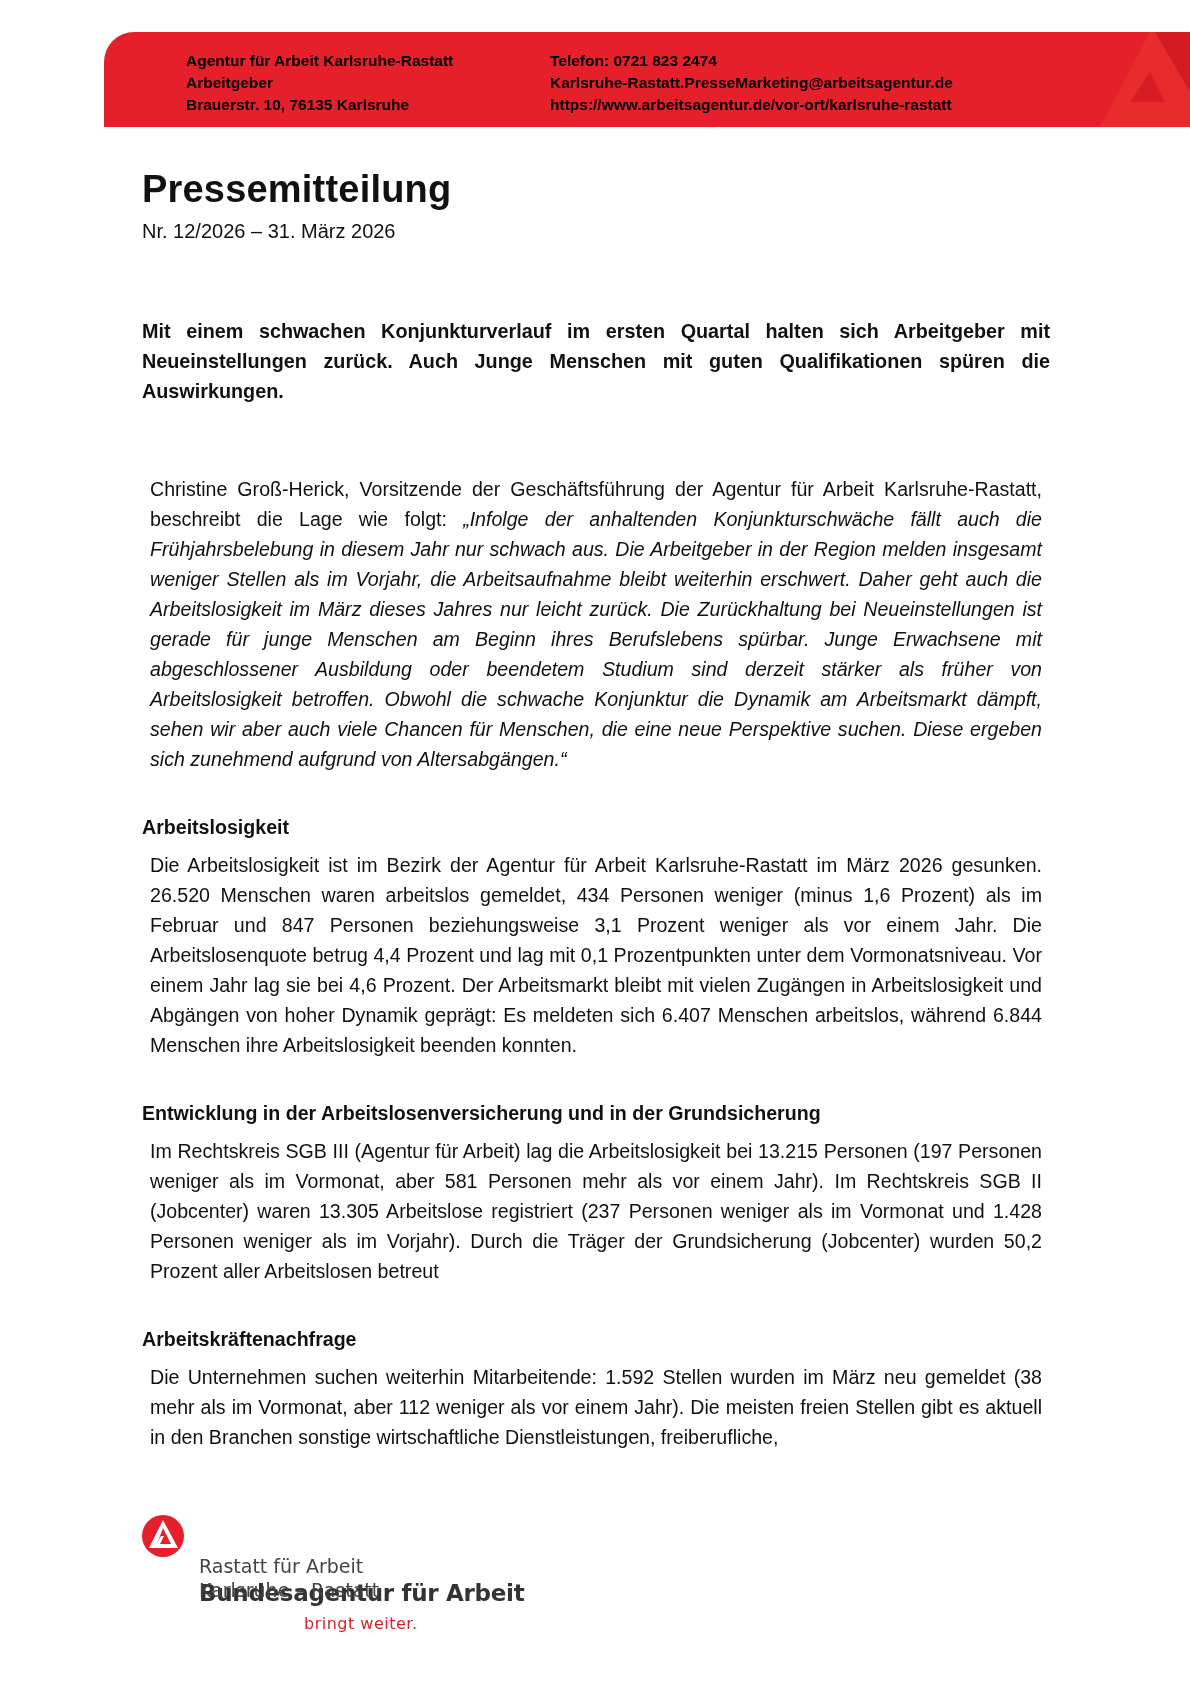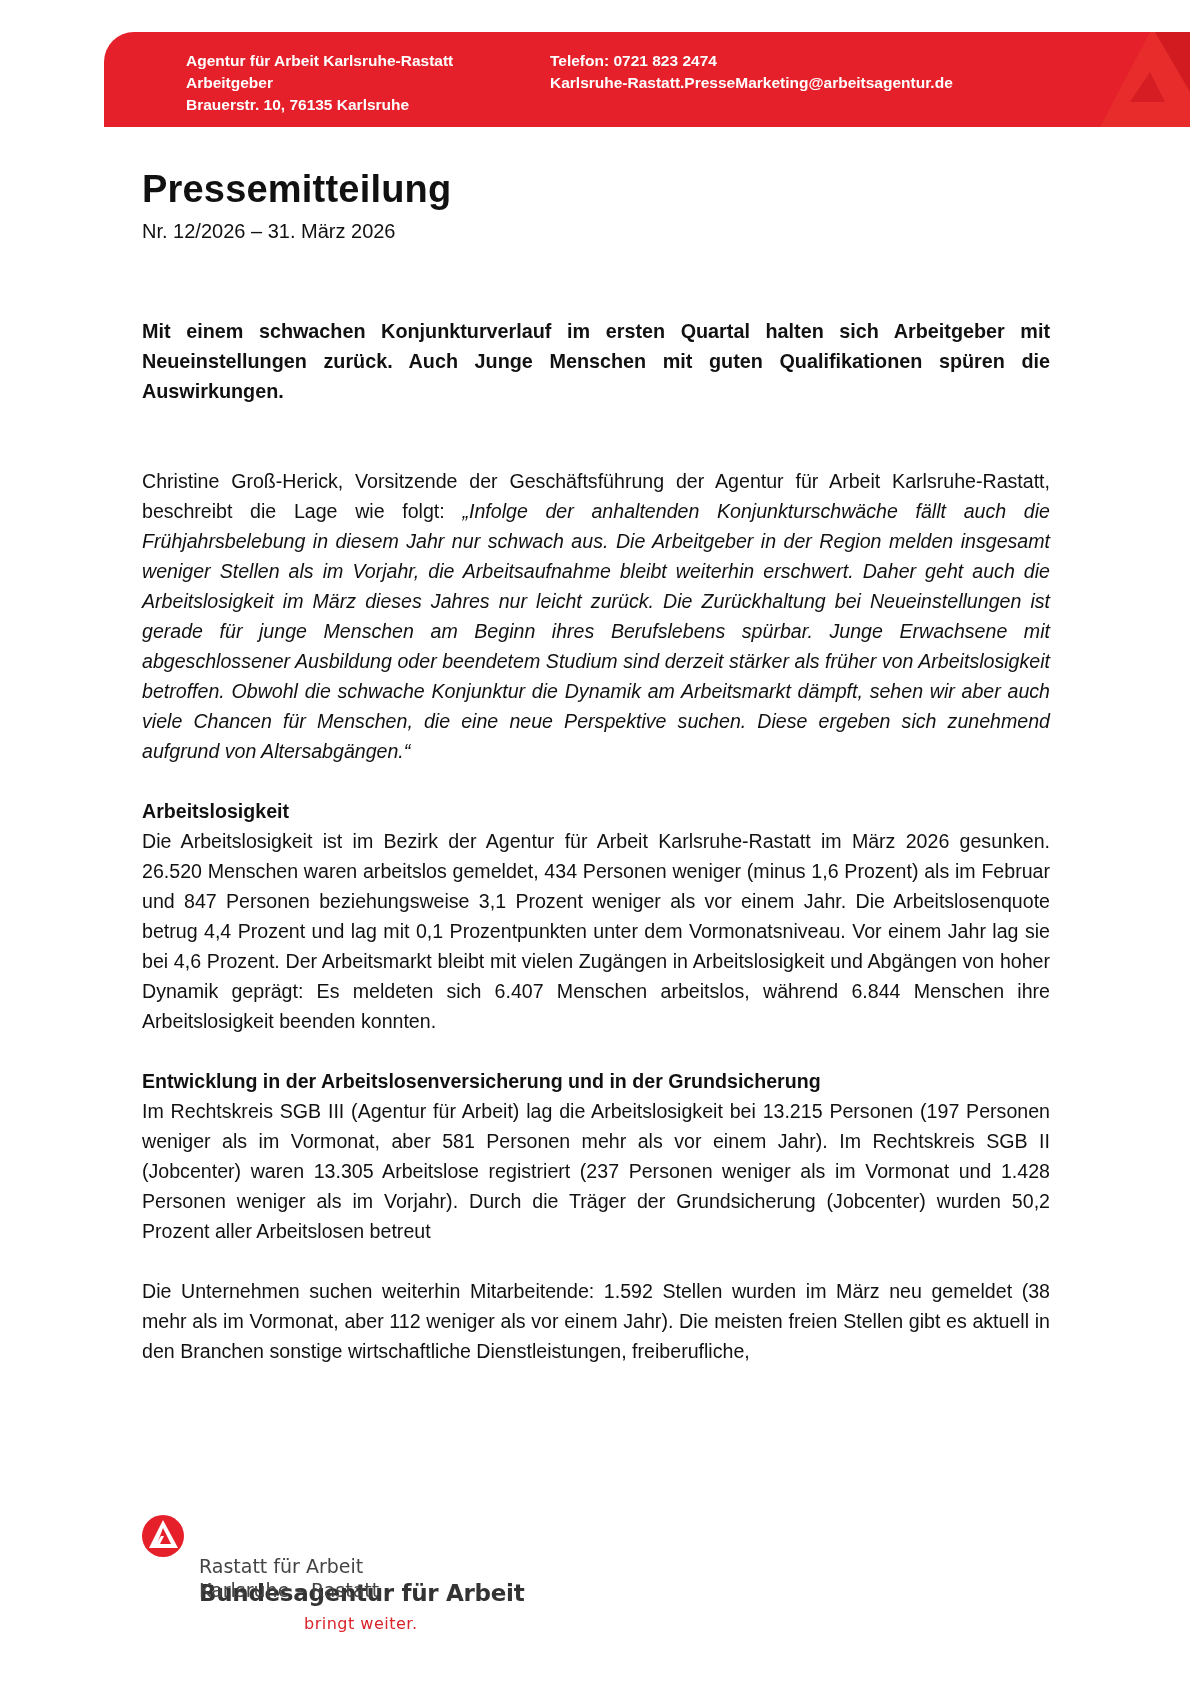--- a/index.html
+++ b/index.html
@@ -1,28 +1,28 @@
 <!DOCTYPE html>
 <html><head>
 <meta charset="utf-8">
 <style>
   html, body { margin:0; padding:0; background:#ffffff; }
   body { width:1190px; height:1684px; position:relative; overflow:hidden; font-family:"Liberation Sans", sans-serif; color:#111; }
   .header-band { position:absolute; left:104px; top:32px; width:1086px; height:95px; background:#e5202a; border-top-left-radius:30px; overflow:hidden; }
   .header-band .deco { position:absolute; right:0; top:0; width:200px; height:95px; }
-  .hcol { position:absolute; top:18px; color:#ffffff; font-weight:bold; font-size:15.5px; line-height:22px; }
+  .hcol { position:absolute; top:18px; color:#000000; font-weight:bold; font-size:15.5px; line-height:22px; }
   .hcol div { white-space:nowrap; }
   .hcol-left { left:82px; }
   .hcol-right { left:446px; }
   .title { position:absolute; left:142px; top:168px; font-size:38px; font-weight:bold; margin:0; letter-spacing:0.2px; }
   .subtitle { position:absolute; left:142px; top:220px; font-size:20px; }
   .content { position:absolute; left:142px; top:316px; width:908px; font-size:19.6px; line-height:30px; }
   .headline { font-size:24.5px; font-weight:bold; margin:0; line-height:32px; }
   .lead { font-weight:bold; font-size:19.8px; margin:0; text-align:justify; line-height:30px; }
-  p.body { margin:0; text-align:justify; }
+  p.body { margin:8px; text-align:justify; }
   .sec-h { font-weight:bold; margin:0; }
   .quote { font-style:italic; }
   .gap-lg { height:60px; }
   .gap { height:30px; }
   .footer-logo { position:absolute; left:141px; top:1514px; width:44px; height:44px; }
   .brand { position:absolute; left:199px; top:1580px; font-size:23px; font-weight:bold; color:#333; font-family:"DejaVu Sans", sans-serif; letter-spacing:-0.3px; }
   .agency { position:absolute; left:199px; top:1554px; font-size:19px; color:#444; line-height:24px; font-family:"DejaVu Sans", sans-serif; }
   .tagline { position:absolute; left:304px; top:1614px; font-size:16px; color:#d9232b; font-family:"DejaVu Sans", sans-serif; letter-spacing:0.5px; }
 </style>
 </head>
@@ -35,37 +35,39 @@
     <polygon points="140,70 160,40 175,70" fill="#cf1a22" opacity="0.8"></polygon>
   </svg>
   <div class="hcol hcol-left">
     <div>Agentur für Arbeit Karlsruhe-Rastatt</div>
     <div>Arbeitgeber</div>
     <div>Brauerstr. 10, 76135 Karlsruhe</div>
   </div>
   <div class="hcol hcol-right">
     <div>Telefon: 0721 823 2474</div>
     <div>Karlsruhe-Rastatt.PresseMarketing@arbeitsagentur.de</div>
+    <div>https://www.arbeitsagentur.de/vor-ort/karlsruhe-rastatt</div>
   </div>
 </div>
 
 <h1 class="title">Pressemitteilung</h1>
 <div class="subtitle">Nr. 12/2026 – 31. März 2026</div>
 
 <div class="content">
   <p class="lead">Mit einem schwachen Konjunkturverlauf im ersten Quartal halten sich Arbeitgeber mit Neueinstellungen zurück. Auch Junge Menschen mit guten Qualifikationen spüren die Auswirkungen.</p>
   <div class="gap-lg"></div>
   <p class="body"><span>Christine Groß-Herick, Vorsitzende der Geschäftsführung der Agentur für Arbeit Karlsruhe-Rastatt, beschreibt die Lage wie folgt: </span><span class="quote">„Infolge der anhaltenden Konjunkturschwäche fällt auch die Frühjahrsbelebung in diesem Jahr nur schwach aus. Die Arbeitgeber in der Region melden insgesamt weniger Stellen als im Vorjahr, die Arbeitsaufnahme bleibt weiterhin erschwert. Daher geht auch die Arbeitslosigkeit im März dieses Jahres nur leicht zurück. Die Zurückhaltung bei Neueinstellungen ist gerade für junge Menschen am Beginn ihres Berufslebens spürbar. Junge Erwachsene mit abgeschlossener Ausbildung oder beendetem Studium sind derzeit stärker als früher von Arbeitslosigkeit betroffen. Obwohl die schwache Konjunktur die Dynamik am Arbeitsmarkt dämpft, sehen wir aber auch viele Chancen für Menschen, die eine neue Perspektive suchen. Diese ergeben sich zunehmend aufgrund von Altersabgängen.“</span></p>
   <div class="gap"></div>
   <p class="sec-h">Arbeitslosigkeit</p>
   <p class="body">Die Arbeitslosigkeit ist im Bezirk der Agentur für Arbeit Karlsruhe-Rastatt im März 2026 gesunken. 26.520 Menschen waren arbeitslos gemeldet, 434 Personen weniger (minus 1,6 Prozent) als im Februar und 847 Personen beziehungsweise 3,1 Prozent weniger als vor einem Jahr. Die Arbeitslosenquote betrug 4,4 Prozent und lag mit 0,1 Prozentpunkten unter dem Vormonatsniveau. Vor einem Jahr lag sie bei 4,6 Prozent. Der Arbeitsmarkt bleibt mit vielen Zugängen in Arbeitslosigkeit und Abgängen von hoher Dynamik geprägt: Es meldeten sich 6.407 Menschen arbeitslos, während 6.844 Menschen ihre Arbeitslosigkeit beenden konnten.</p>
   <div class="gap"></div>
   <p class="sec-h">Entwicklung in der Arbeitslosenversicherung und in der Grundsicherung</p>
   <p class="body">Im Rechtskreis SGB III (Agentur für Arbeit) lag die Arbeitslosigkeit bei 13.215 Personen (197 Personen weniger als im Vormonat, aber 581 Personen mehr als vor einem Jahr). Im Rechtskreis SGB II (Jobcenter) waren 13.305 Arbeitslose registriert (237 Personen weniger als im Vormonat und 1.428 Personen weniger als im Vorjahr). Durch die Träger der Grundsicherung (Jobcenter) wurden 50,2 Prozent aller Arbeitslosen betreut</p>
   <div class="gap"></div>
+  <p class="sec-h">Arbeitskräftenachfrage</p>
   <p class="body">Die Unternehmen suchen weiterhin Mitarbeitende: 1.592 Stellen wurden im März neu gemeldet (38 mehr als im Vormonat, aber 112 weniger als vor einem Jahr). Die meisten freien Stellen gibt es aktuell in den Branchen sonstige wirtschaftliche Dienstleistungen, freiberufliche,</p>
 </div>
 
 <svg class="footer-logo" viewBox="0 0 44 44">
   <circle cx="22" cy="22" r="21" fill="#e5202a"></circle>
   <polygon points="22,6 37,34 10,34 15,26 25,26 22,19 14,34 8,34" fill="#ffffff"></polygon>
   <polygon points="22,14 30,30 16,30" fill="#e5202a"></polygon>
   <polygon points="13,34 20,22 23,22 17,34" fill="#ffffff"></polygon>
 </svg>
 <div class="brand">Bundesagentur für Arbeit</div>

